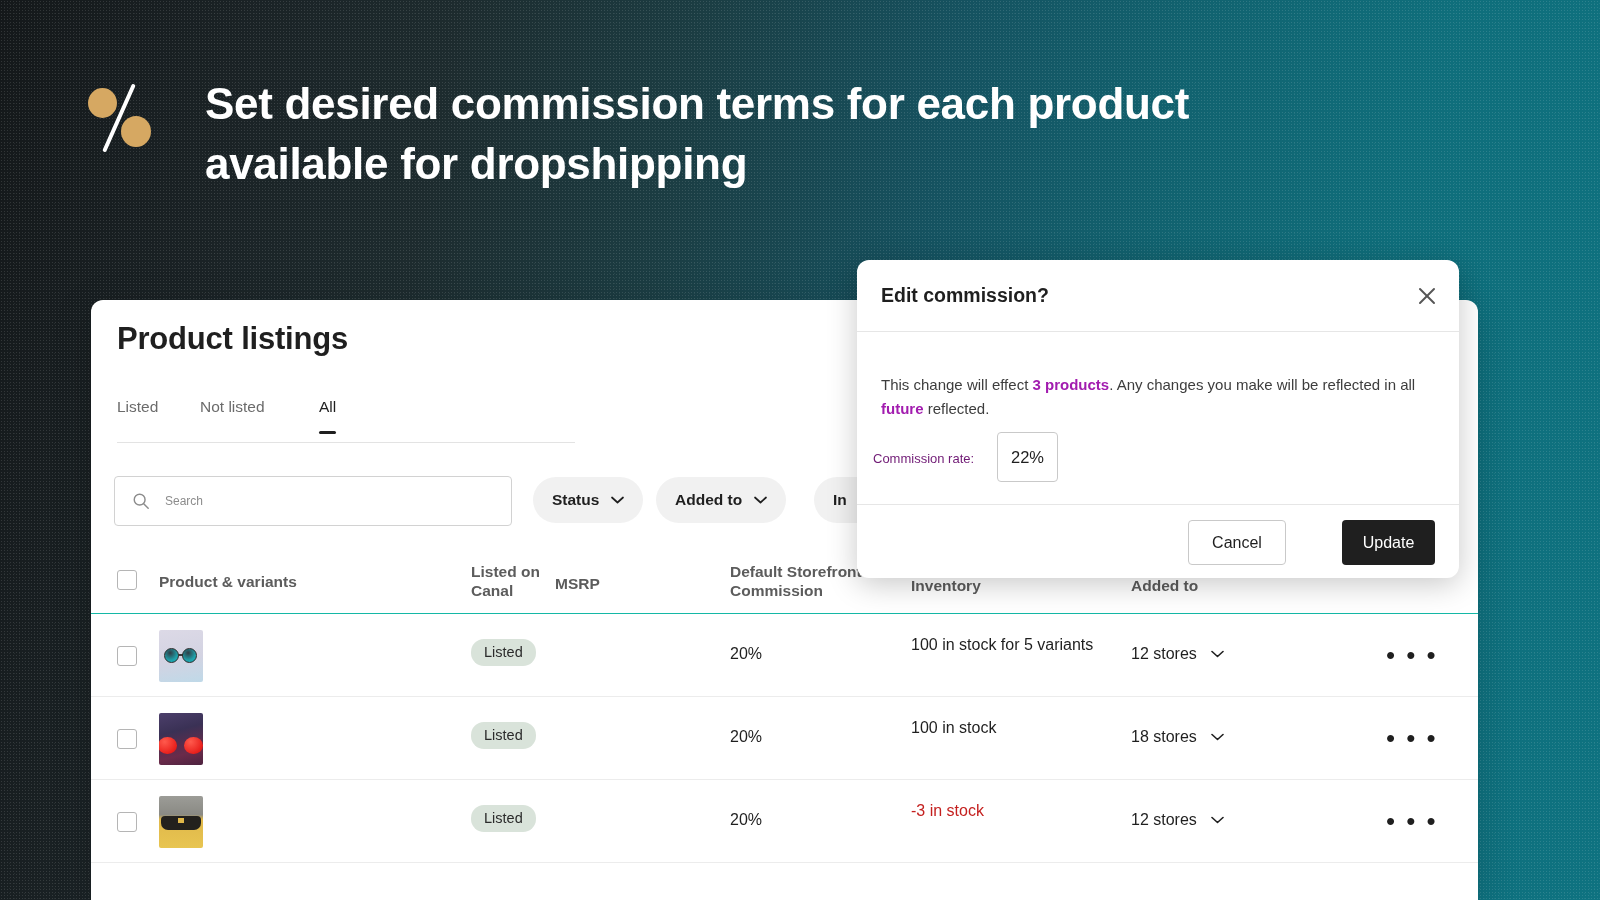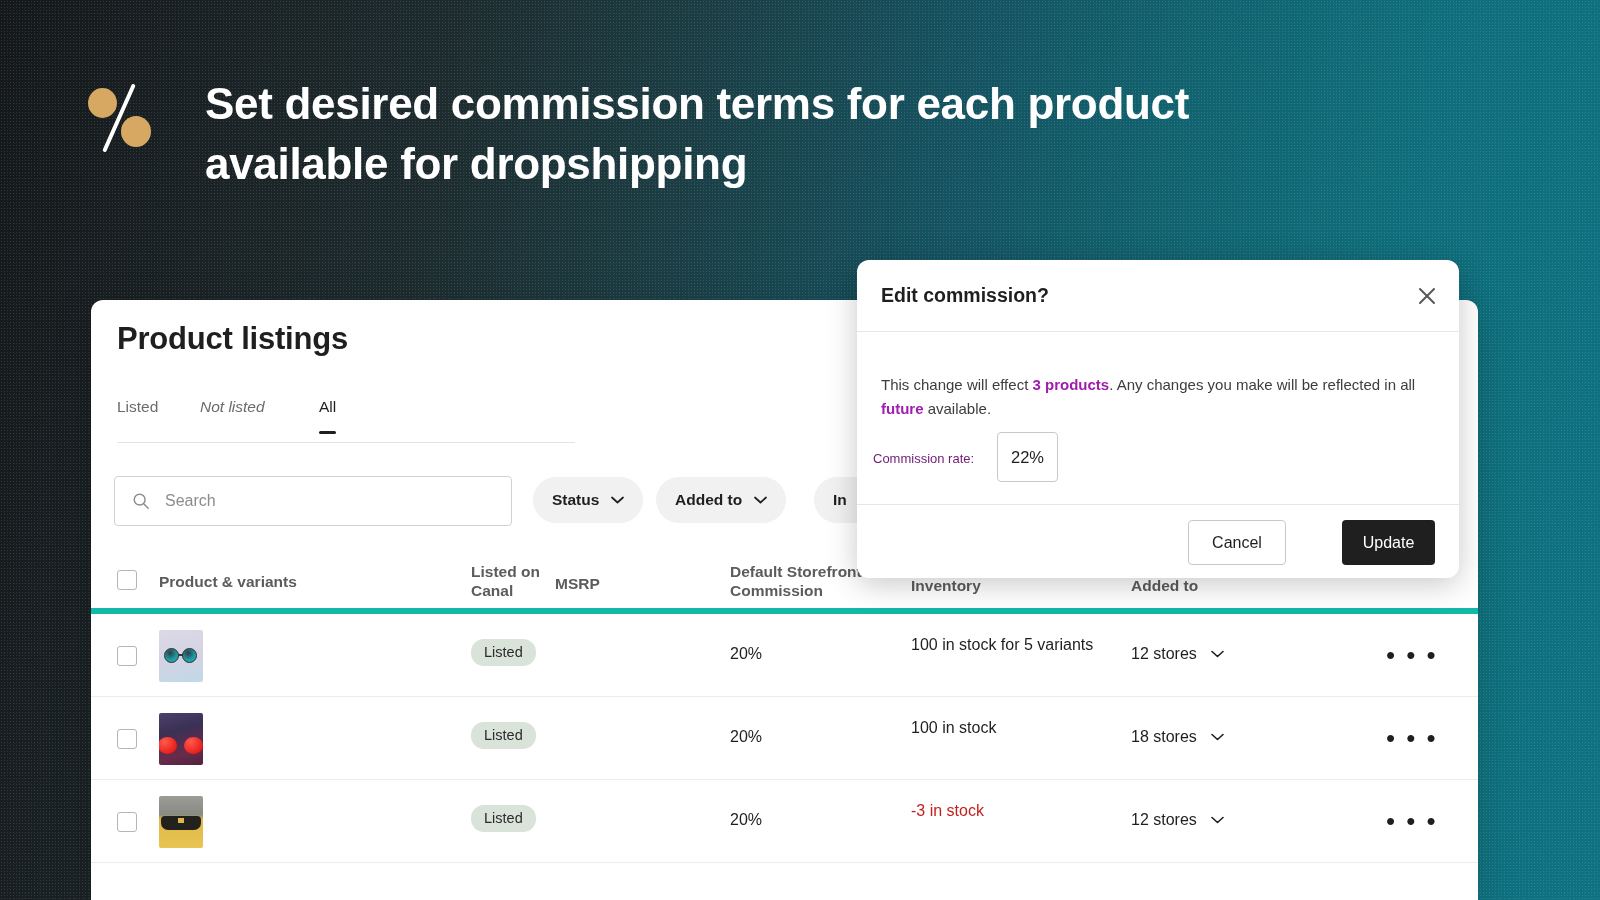--- a/index.html
+++ b/index.html
@@ -116,38 +116,38 @@
   .tab.active { color: #1f1f1f; }
   .tab.active::after {
     content: "";
     position: absolute;
     left: 0; bottom: -2px;
     width: 100%; height: 3px;
     background: #1f1f1f;
     border-radius: 2px;
   }
   .tab-0 { left: 0; }
-  .tab-1 { left: 83px; font-style: italic; }
+  .tab-1 { left: 83px; }
   .tab-2 { left: 202px; }
 
   
   .search-box {
     position: absolute;
     left: 23px; top: 176px;
     width: 398px; height: 50px;
     border: 1px solid #d2d2d2;
     border-radius: 4px;
     display: flex;
     align-items: center;
     padding-left: 17px;
   }
   .search-icon { width: 18px; height: 18px; flex: 0 0 auto; }
   .search-placeholder {
     margin-left: 15px;
-    font-size: 16px;
+    font-size: 12px;
     color: #8c8c8c;
   }
 
   .pill {
     position: absolute;
     top: 177px;
     height: 46px;
     background: #f1f1f1;
     border-radius: 23px;
     display: flex;
@@ -162,21 +162,21 @@
   .pill .chev { margin-left: 12px; }
   .pill-0 { left: 442px; }
   .pill-1 { left: 565px; }
   .pill-2 { left: 723px; }
 
   
   .table { position: absolute; left: 0; top: 250px; width: 100%; }
   .thead {
     position: relative;
     height: 64px;
-    border-bottom: 6px solid #14b8a6;
+    border-bottom: 1px solid #14b8a6;
   }
   .th {
     position: absolute;
     font-size: 15.5px;
     font-weight: bold;
     color: #5c5c5c;
     line-height: 1.25;
   }
   .th-check { left: 26px; top: 20px; }
   .th-product { left: 68px; top: 22px; }
@@ -503,21 +503,21 @@
 <div class="modal">
   <div class="modal-head">
     <div class="modal-title">Edit commission?</div>
     <svg class="modal-close" viewBox="0 0 24 24">
       <line x1="5" y1="5" x2="19" y2="19" stroke="#565656" stroke-width="2" stroke-linecap="round"></line>
       <line x1="19" y1="5" x2="5" y2="19" stroke="#565656" stroke-width="2" stroke-linecap="round"></line>
     </svg>
   </div>
   <div class="modal-body">
     <div class="modal-text">
-      <span>This change will effect </span><b>3 products</b><span>.  Any changes you make will be reflected in all </span><b>future</b><span> available.</span>
+      <span>This change will effect </span><b>3 products</b><span>.  Any changes you make will be reflected in all </span><b>future</b><span> reflected.</span>
     </div>
     <div class="rate-label">Commission rate:</div>
     <div class="rate-input">22%</div>
   </div>
   <div class="modal-foot">
     <div class="btn btn-cancel">Cancel</div>
     <div class="btn btn-update">Update</div>
   </div>
 </div>
 

